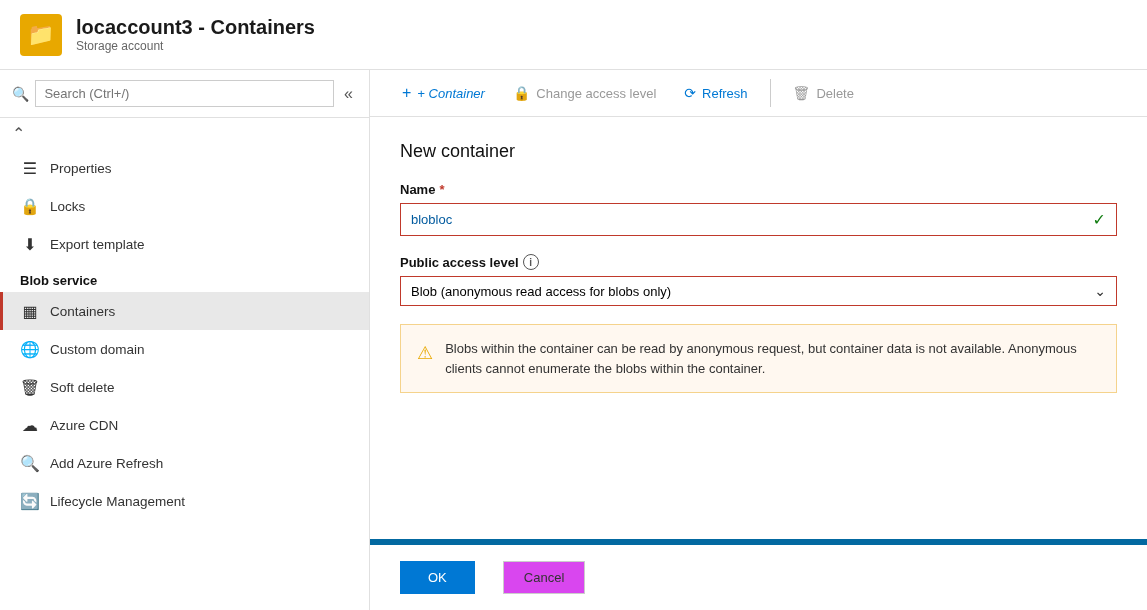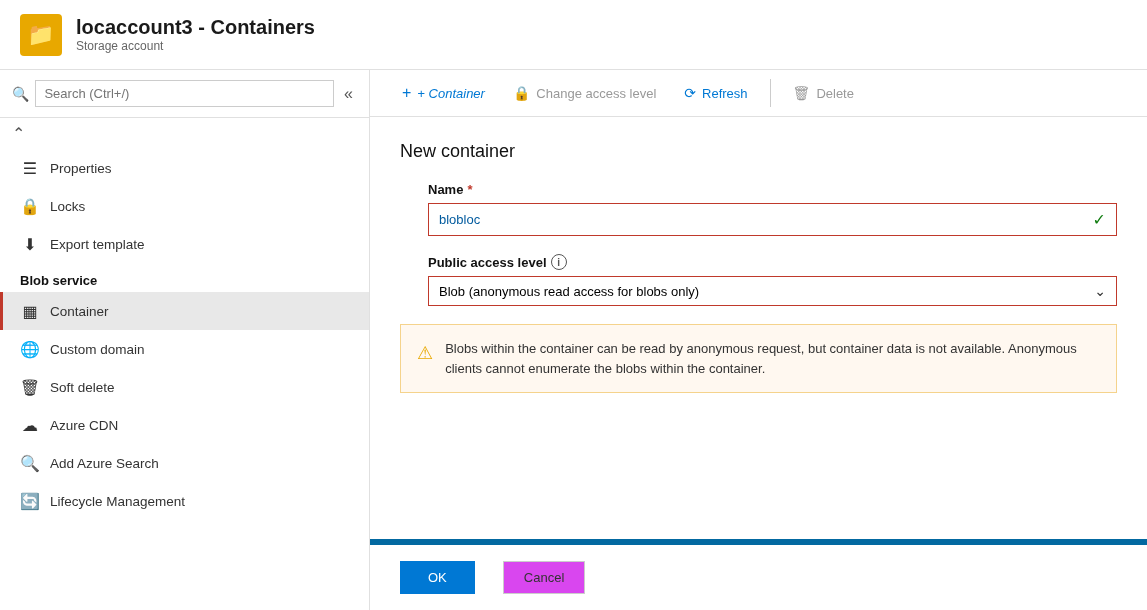--- a/index.html
+++ b/index.html
@@ -133,21 +133,21 @@
       padding: 24px 30px;
       flex: 1;
       overflow-y: auto;
     }
     .panel-title {
       font-size: 18px;
       font-weight: 400;
       color: #111;
       margin-bottom: 20px;
     }
-    .form-group { margin-bottom: 18px; margin-left: 28px; }
+    .form-group { margin-bottom: 18px; }
     .form-label {
       font-size: 13px;
       font-weight: 600;
       color: #111;
       margin-bottom: 6px;
       display: flex;
       align-items: center;
       gap: 4px;
     }
     .required { color: #c0392b; }
@@ -260,37 +260,37 @@
       </div>
       <div class="sidebar-item">
         <span class="sidebar-item-icon">⬇</span>
         <span>Export template</span>
       </div>
 
       <div class="sidebar-section-label">Blob service</div>
 
       <div class="sidebar-item active">
         <span class="sidebar-item-icon">▦</span>
-        <span>Container</span>
+        <span>Containers</span>
       </div>
       <div class="sidebar-item">
         <span class="sidebar-item-icon">🌐</span>
         <span>Custom domain</span>
       </div>
       <div class="sidebar-item">
         <span class="sidebar-item-icon">🗑</span>
         <span>Soft delete</span>
       </div>
       <div class="sidebar-item">
         <span class="sidebar-item-icon">☁</span>
         <span>Azure CDN</span>
       </div>
       <div class="sidebar-item">
         <span class="sidebar-item-icon">🔍</span>
-        <span>Add Azure Search</span>
+        <span>Add Azure Refresh</span>
       </div>
       <div class="sidebar-item">
         <span class="sidebar-item-icon">🔄</span>
         <span>Lifecycle Management</span>
       </div>
     </div>
   </div>
 
   <div class="content">
 

